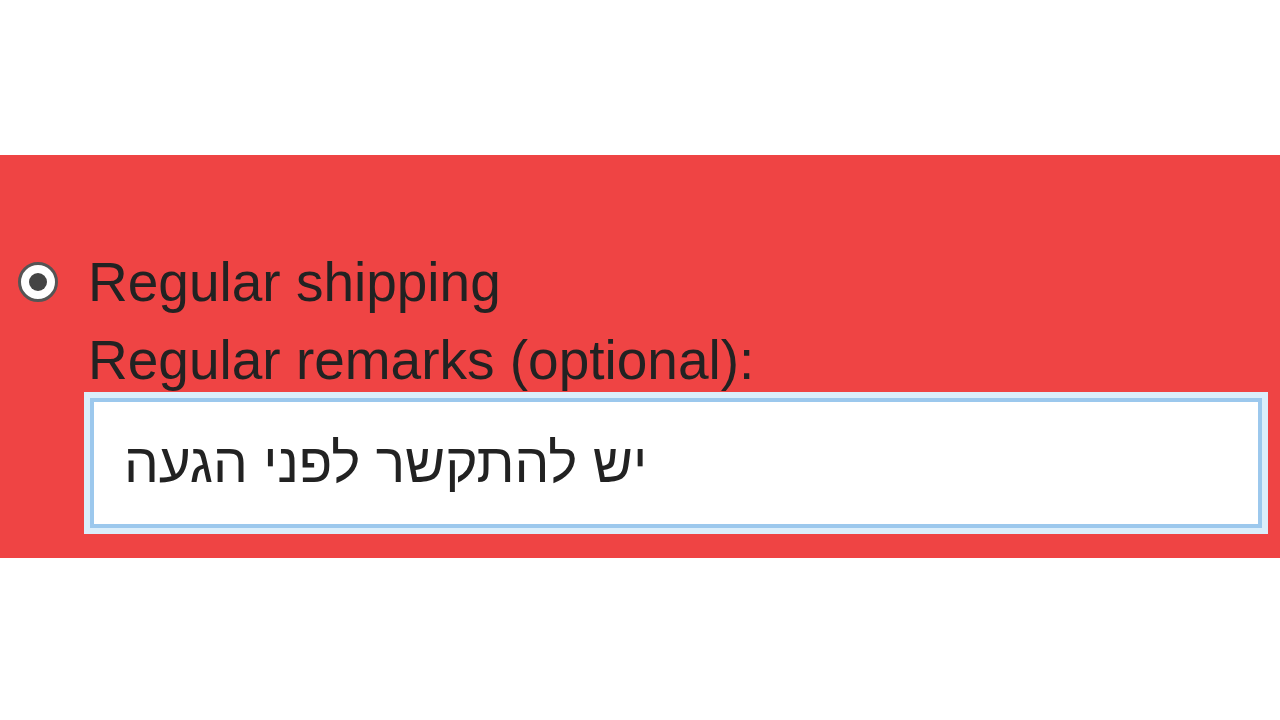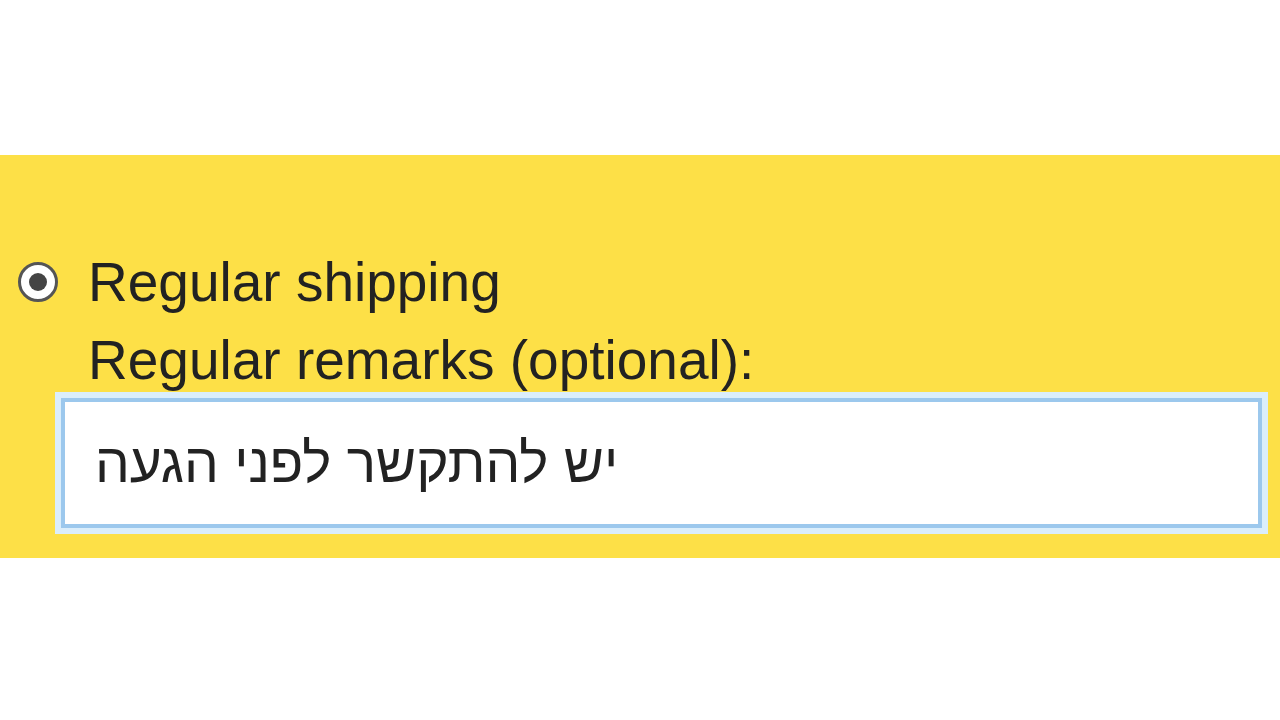--- a/index.html
+++ b/index.html
@@ -12,21 +12,21 @@
       background: #ffffff;
       width: 1280px;
       height: 720px;
       overflow: hidden;
     }
     .top-section {
       height: 155px;
       background: #ffffff;
     }
     .form-section {
-      background: #fde047;
+      background: #ef4444;
       padding: 95px 0 30px 18px;
     }
     .radio-row {
       display: flex;
       align-items: center;
       margin-bottom: 14px;
     }
     .radio-outer {
       width: 40px;
       height: 40px;
@@ -52,21 +52,21 @@
     }
     .remark-label {
       font-size: 55px;
       color: #222;
       font-weight: 400;
       margin-left: 70px;
       margin-bottom: 6px;
       display: block;
     }
     .input-wrapper {
-      margin-left: 43px;
+      margin-left: 72px;
       margin-right: 18px;
     }
     .text-input {
       width: 100%;
       height: 130px;
       font-size: 55px;
       padding: 0 30px;
       border: 4px solid #9cc8ed;
       box-shadow: 0 0 0 6px #dbeefb;
       outline: none;

